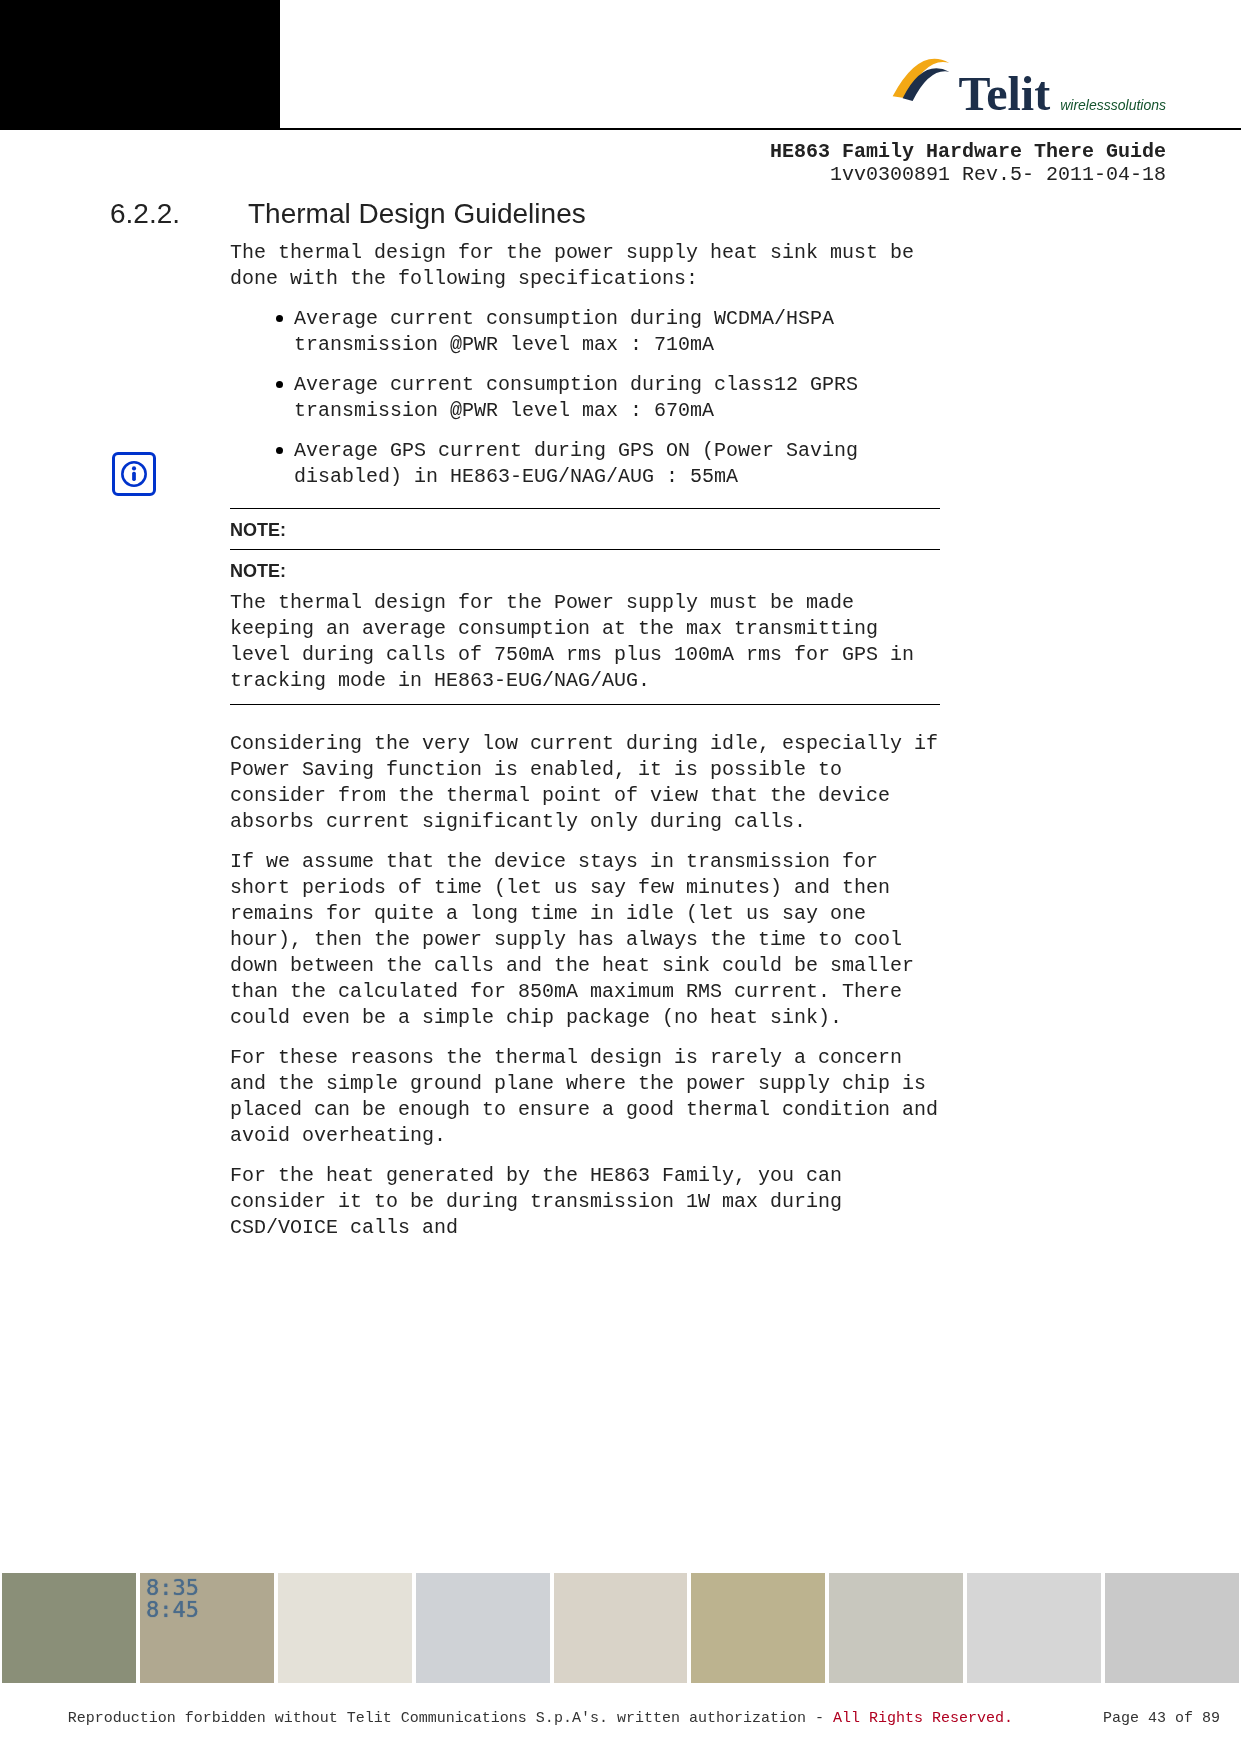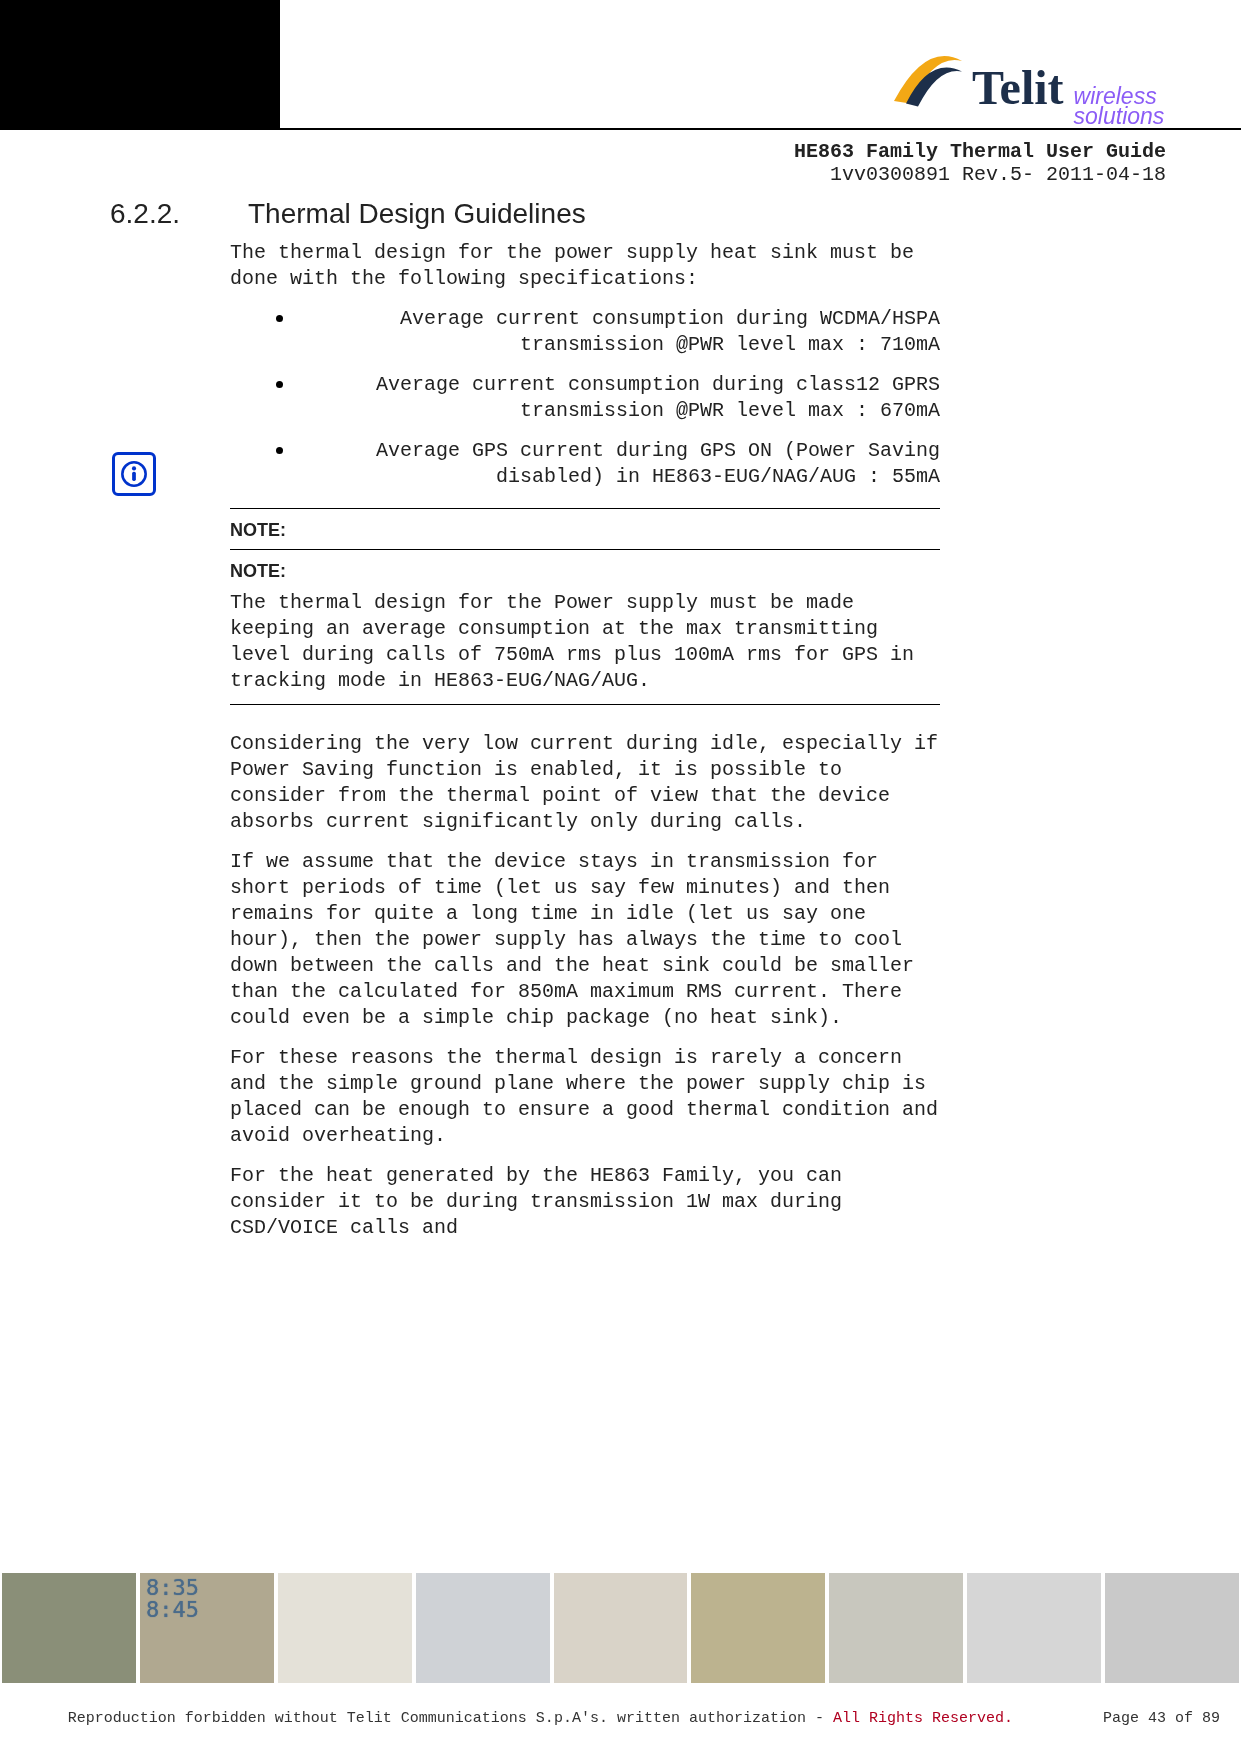--- a/index.html
+++ b/index.html
@@ -32,23 +32,23 @@
   .logo-text { margin-left: 6px; display: flex; align-items: baseline; }
   .logo-telit {
     font-family: Georgia, serif;
     font-size: 48px; font-weight: bold;
     color: #1d2f4a;
     margin-top: 40px;
   }
   .logo-tag {
     margin-left: 10px;
     font-family: Arial, sans-serif;
-    font-size: 23px; line-height: 20px;
-    color: #8b5cf6; font-style: italic;
-    display: flex; flex-direction: column;
+    font-size: 14px; line-height: 20px;
+    color: #14532d; font-style: italic;
+    display: flex; flex-direction: row;
   }
 
   .header-lines {
     position: absolute;
     right: 75px; top: 140px;
     text-align: right;
     font-family: "Courier New", monospace;
   }
   .header-lines .l1 { font-weight: bold; font-size: 20px; }
   .header-lines .l2 { font-size: 20px; }
@@ -77,21 +77,20 @@
 
   ul.specs {
     list-style: none;
     margin: 10px 0 18px 0;
   }
   ul.specs li {
     position: relative;
     padding-left: 64px;
     margin-bottom: 14px;
     line-height: 26px;
-    text-align: right;
   }
   ul.specs li::before {
     content: "";
     position: absolute;
     left: 46px; top: 9px;
     width: 7px; height: 7px;
     background: #000; border-radius: 50%;
   }
 
   .note-rule-top, .note-rule-mid, .note-rule-bot {
@@ -173,21 +172,21 @@
   <div class="logo-text">
     <span class="logo-telit">Telit</span>
     <span class="logo-tag">
       <span>wireless</span>
       <span>solutions</span>
     </span>
   </div>
 </div>
 
 <div class="header-lines">
-  <div class="l1">HE863 Family Thermal User Guide</div>
+  <div class="l1">HE863 Family Hardware There Guide</div>
   <div class="l2">1vv0300891 Rev.5- 2011-04-18</div>
 </div>
 
 <div class="section-num">6.2.2.</div>
 <div class="section-title">Thermal Design Guidelines</div>
 
 <div class="info-icon">
   <svg viewBox="0 0 24 24">
       <circle cx="12" cy="12" r="10" fill="none" stroke="#0033cc" stroke-width="2.2"></circle>
       <circle cx="12" cy="7.2" r="1.8" fill="#0033cc"></circle>

